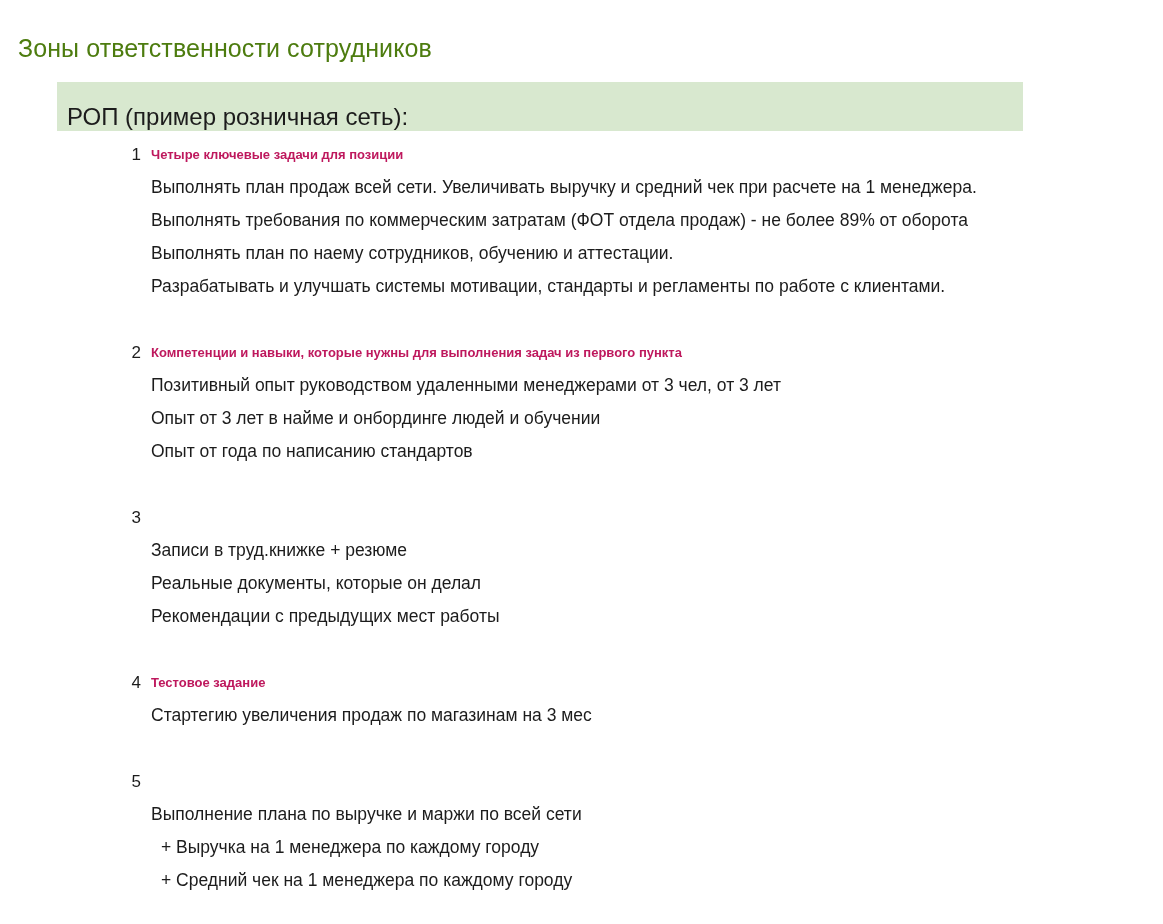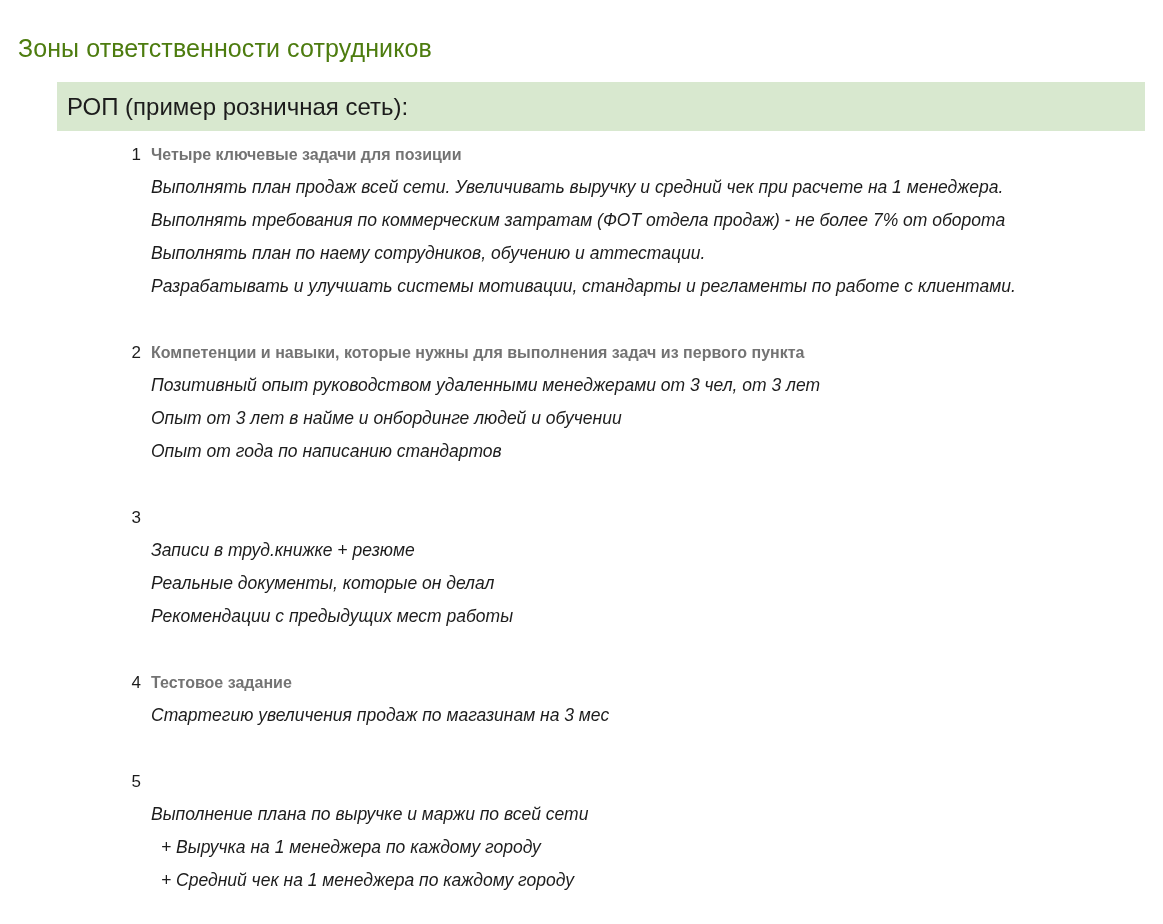--- a/index.html
+++ b/index.html
@@ -29,25 +29,25 @@
     letter-spacing: 0.1px;
     color: #4d7c0f;
     white-space: nowrap;
   }
 
   
   .section-banner {
     position: absolute;
     left: 57px;
     top: 82px;
-    width: 1088px;
+    width: 966px;
     height: 49px;
     background: #d8e8cf;
     display: flex;
-    align-items: center;
+    align-items: flex-end;
   }
   .section-banner-label {
     padding-left: 10px;
     font-size: 24px;
     font-weight: 400;
     line-height: 28px;
     color: #1c1c1c;
     white-space: nowrap;
   }
 
@@ -78,31 +78,30 @@
     text-align: right;
     font-size: 17px;
     font-weight: 400;
     line-height: 33px;
     color: #1c1c1c;
   }
   .section-heading {
     position: absolute;
     left: 151px;
     top: 0;
-    font-size: 16px;
+    font-size: 13px;
     font-weight: bold;
     line-height: 33px;
-    color: #737373;
+    color: #be185d;
     white-space: nowrap;
   }
   .section-lines {
     margin: 0;
     padding: 0;
     list-style: none;
-    font-style: italic;
   }
   .section-line {
     margin: 0;
     padding: 0 0 0 151px;
     font-size: 17.5px;
     font-weight: 400;
     line-height: 33px;
     color: #1c1c1c;
     white-space: nowrap;
   }
@@ -120,21 +119,21 @@
 </div>
 
 <div class="content">
     <div class="section">
       <div class="section-heading-row">
         <span class="section-number">1</span>
         <span class="section-heading">Четыре ключевые задачи для позиции</span>
       </div>
       <ul class="section-lines">
         <li class="section-line">Выполнять план продаж всей сети. Увеличивать выручку и средний чек при расчете на 1 менеджера.</li>
-        <li class="section-line">Выполнять требования по коммерческим затратам (ФОТ отдела продаж) - не более 7% от оборота</li>
+        <li class="section-line">Выполнять требования по коммерческим затратам (ФОТ отдела продаж) - не более 89% от оборота</li>
         <li class="section-line">Выполнять план по наему сотрудников, обучению и аттестации.</li>
         <li class="section-line">Разрабатывать и улучшать системы мотивации, стандарты и регламенты по работе с клиентами.</li>
       </ul>
     </div>
     <div class="section">
       <div class="section-heading-row">
         <span class="section-number">2</span>
         <span class="section-heading">Компетенции и навыки, которые нужны для выполнения задач из первого пункта</span>
       </div>
       <ul class="section-lines">

